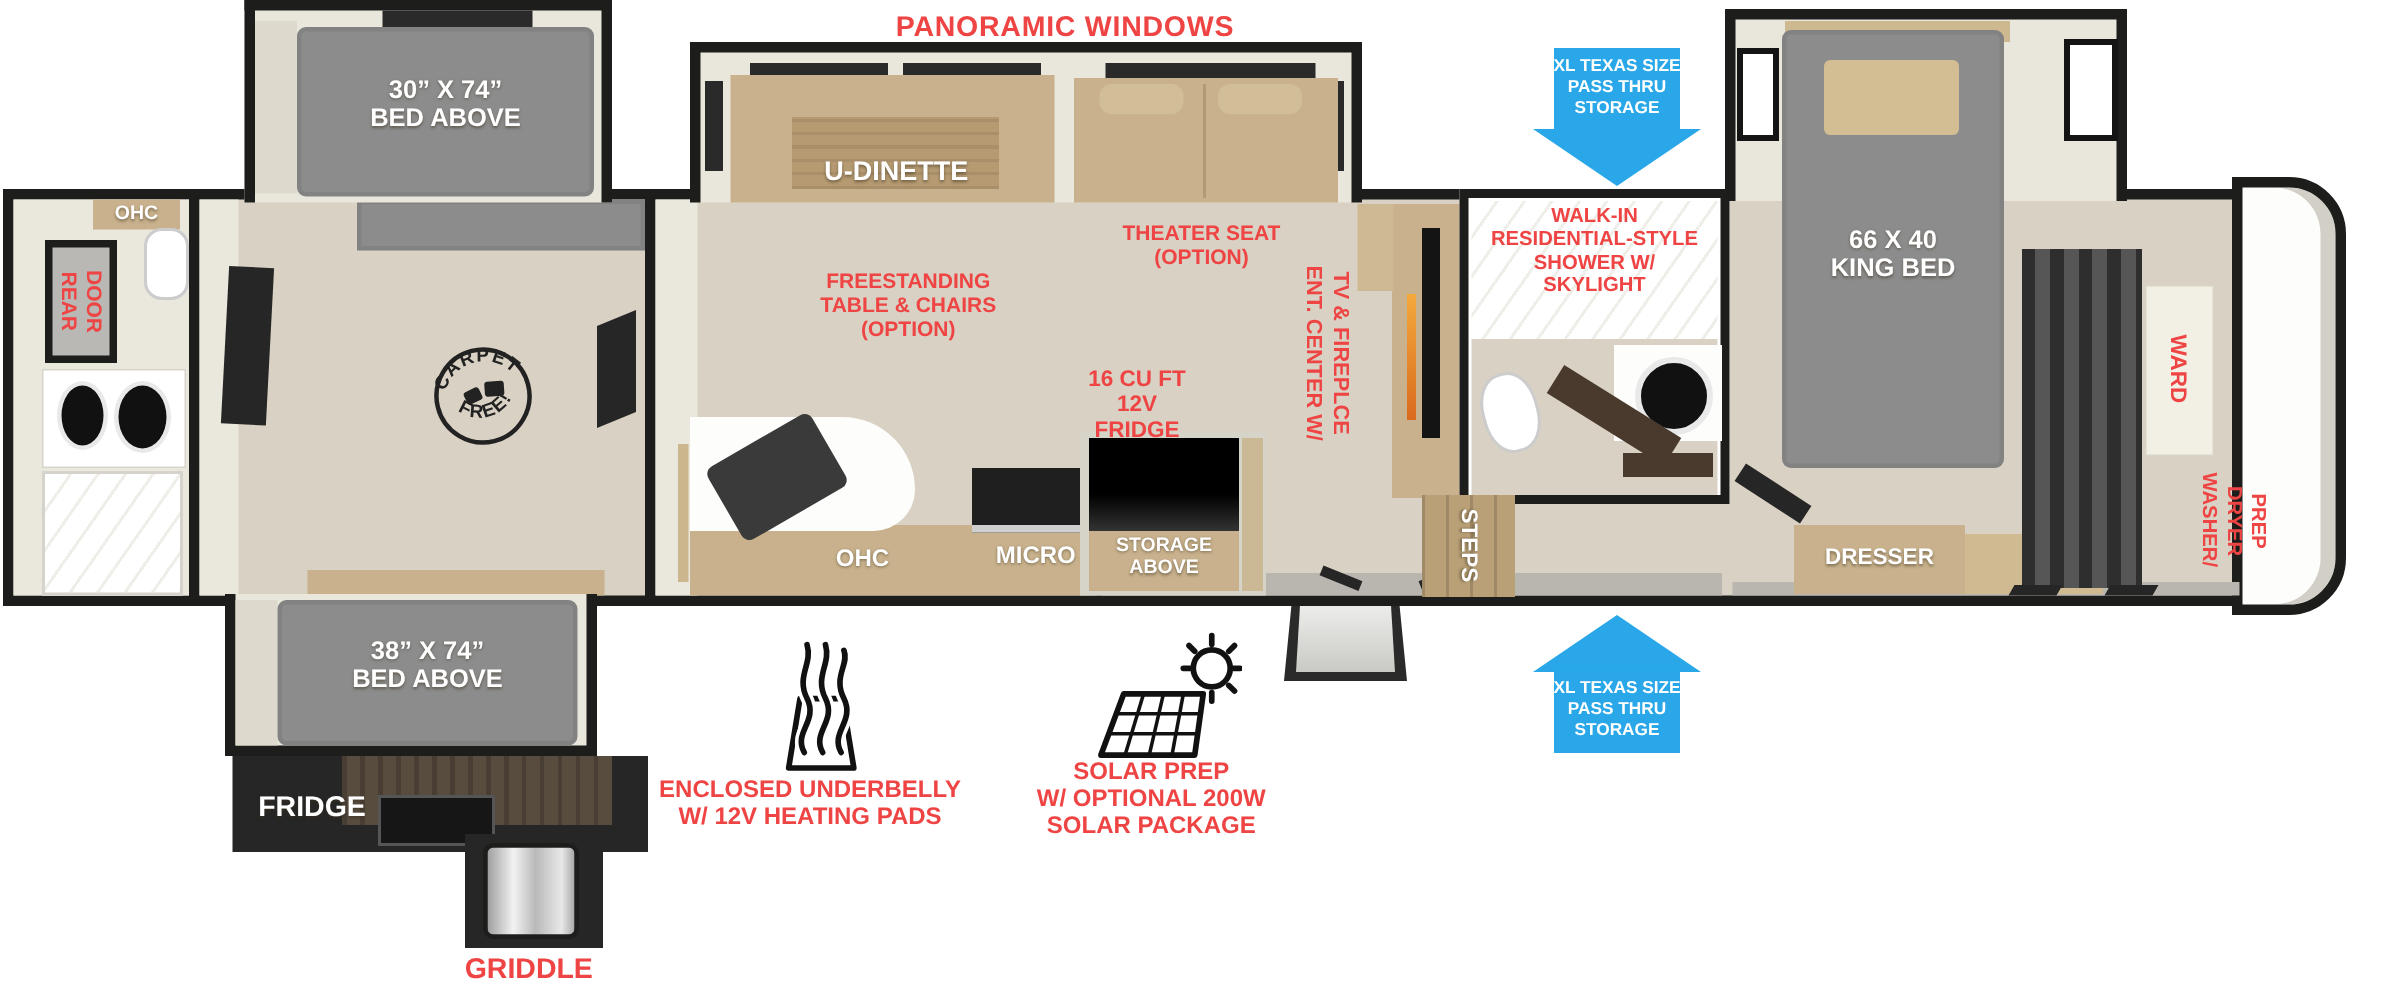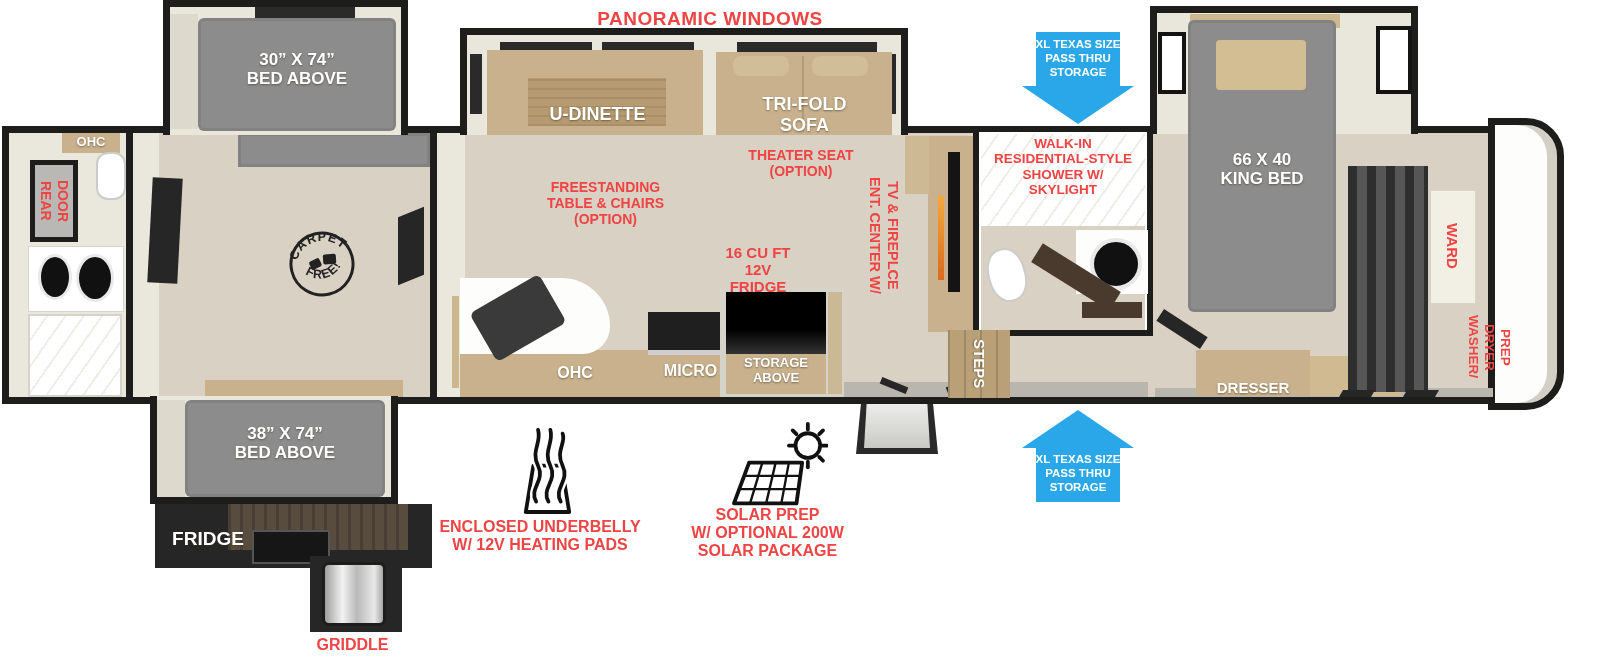--- a/index.html
+++ b/index.html
@@ -101,38 +101,36 @@
   <div class="room graybed" style="left:185px;top:400px;width:200px;height:97px;"></div>
   <div class="lbl w ml" style="left:195px;top:424px;width:180px;font-size:17px;">38” X 74”
 BED ABOVE</div>
 
   <div class="abs dark" style="left:155px;top:504px;width:277px;height:64px;"></div>
   <div class="abs woodgrain" style="left:228px;top:504px;width:180px;height:46px;"></div>
   <div class="abs" style="left:252px;top:530px;width:74px;height:30px;background:#161616;border:2px solid #555;"></div>
   <div class="lbl w" style="left:148px;top:528px;width:120px;font-size:19px;">FRIDGE</div>
   <div class="abs dark" style="left:310px;top:556px;width:92px;height:76px;"></div>
   <div class="griddle" style="left:322px;top:562px;width:64px;height:64px;"></div>
-  <div class="lbl b" style="left:300px;top:636px;width:105px;font-size:16px;">GRIDDLE</div>
+  <div class="lbl b" style="left:300px;top:636px;width:105px;font-size:19px;">GRIDDLE</div>
 
   <div class="lbl b" style="left:545px;top:8px;width:330px;font-size:19px;letter-spacing:.5px;">PANORAMIC WINDOWS</div>
   <div class="slide open-b" style="left:460px;top:28px;width:448px;height:107px;"></div>
   <div class="winstrip" style="left:500px;top:42px;width:92px;height:12px;"></div>
   <div class="winstrip" style="left:602px;top:42px;width:92px;height:12px;"></div>
   <div class="winstrip" style="left:737px;top:42px;width:140px;height:12px;"></div>
   <div class="winstrip" style="left:470px;top:54px;width:12px;height:60px;"></div>
   <div class="winstrip" style="left:884px;top:54px;width:12px;height:60px;"></div>
   <div class="room tan" style="left:487px;top:50px;width:216px;height:85px;"></div>
   <div class="abs tablegrain" style="left:528px;top:78px;width:138px;height:48px;"></div>
   <div class="room tan" style="left:716px;top:52px;width:176px;height:83px;"></div>
   <div class="abs" style="left:802px;top:56px;width:2px;height:76px;background:#b29a75;"></div>
   <div class="abs" style="left:733px;top:56px;width:56px;height:20px;background:#d2bd99;border-radius:8px;"></div>
   <div class="abs" style="left:812px;top:56px;width:56px;height:20px;background:#d2bd99;border-radius:8px;"></div>
   <div class="lbl w" style="left:515px;top:104px;width:165px;font-size:18px;">U-DINETTE</div>
-  <div class="lbl w ml" style="left:737px;top:94px;width:135px;font-size:18px;">TRI-FOLD
-SOFA</div>
   <div class="lbl b ml" style="left:722px;top:148px;width:158px;font-size:14px;">THEATER SEAT
 (OPTION)</div>
   <div class="lbl b ml" style="left:518px;top:180px;width:175px;font-size:14px;">FREESTANDING
 TABLE &amp; CHAIRS
 (OPTION)</div>
 
   <div class="grayfloor abs" style="left:735px;top:382px;width:413px;height:15px;"></div>
   <div class="room tan" style="left:460px;top:350px;width:270px;height:47px;"></div>
   <div class="abs" style="left:460px;top:278px;width:150px;height:76px;background:#fdfdfb;border-radius:0 70px 40px 0;"></div>
   <div class="abs" style="left:478px;top:290px;width:80px;height:56px;background:#3a3a3a;border-radius:6px;transform:rotate(-30deg);"></div>
@@ -180,21 +178,21 @@
   <div class="slide open-b" style="left:1150px;top:6px;width:268px;height:128px;"></div>
   <div class="abs" style="left:1190px;top:14px;width:150px;height:14px;background:#cdb88f;"></div>
   <div class="win" style="left:1158px;top:32px;width:28px;height:62px;"></div>
   <div class="win" style="left:1376px;top:26px;width:36px;height:68px;"></div>
   <div class="room graybed" style="left:1188px;top:20px;width:148px;height:292px;"></div>
   <div class="abs" style="left:1216px;top:40px;width:90px;height:50px;background:#d3bd92;border-radius:4px;"></div>
   <div class="lbl w ml" style="left:1200px;top:150px;width:124px;font-size:17px;">66 X 40
 KING BED</div>
   <div class="abs dark" style="left:1156px;top:322px;width:52px;height:14px;transform:rotate(33deg);"></div>
   <div class="room tan" style="left:1196px;top:350px;width:114px;height:46px;"></div>
-  <div class="lbl w" style="left:1196px;top:363px;width:114px;font-size:15px;margin-top:16px;">DRESSER</div>
+  <div class="lbl w" style="left:1196px;top:363px;width:114px;font-size:15px;">DRESSER</div>
   <div class="abs" style="left:1310px;top:356px;width:92px;height:40px;background:#d0ba92;"></div>
   <div class="abs closet" style="left:1348px;top:166px;width:80px;height:226px;"></div>
   <div class="abs" style="left:1430px;top:190px;width:44px;height:112px;background:#f2efe5;border:1px solid #d8d4c6;"></div>
   <div class="lbl b vt" style="left:1430px;top:190px;width:44px;height:112px;font-size:15px;">WARD</div>
   <div class="lbl b vt" style="left:1462px;top:294px;width:54px;height:106px;font-size:13.5px;line-height:1.2;">WASHER/
 DRYER
 PREP</div>
   <div class="abs dark" style="left:1341px;top:390px;width:32px;height:7px;transform:skewX(-30deg);"></div>
   <div class="abs dark" style="left:1405px;top:390px;width:32px;height:7px;transform:skewX(-30deg);"></div>
 

